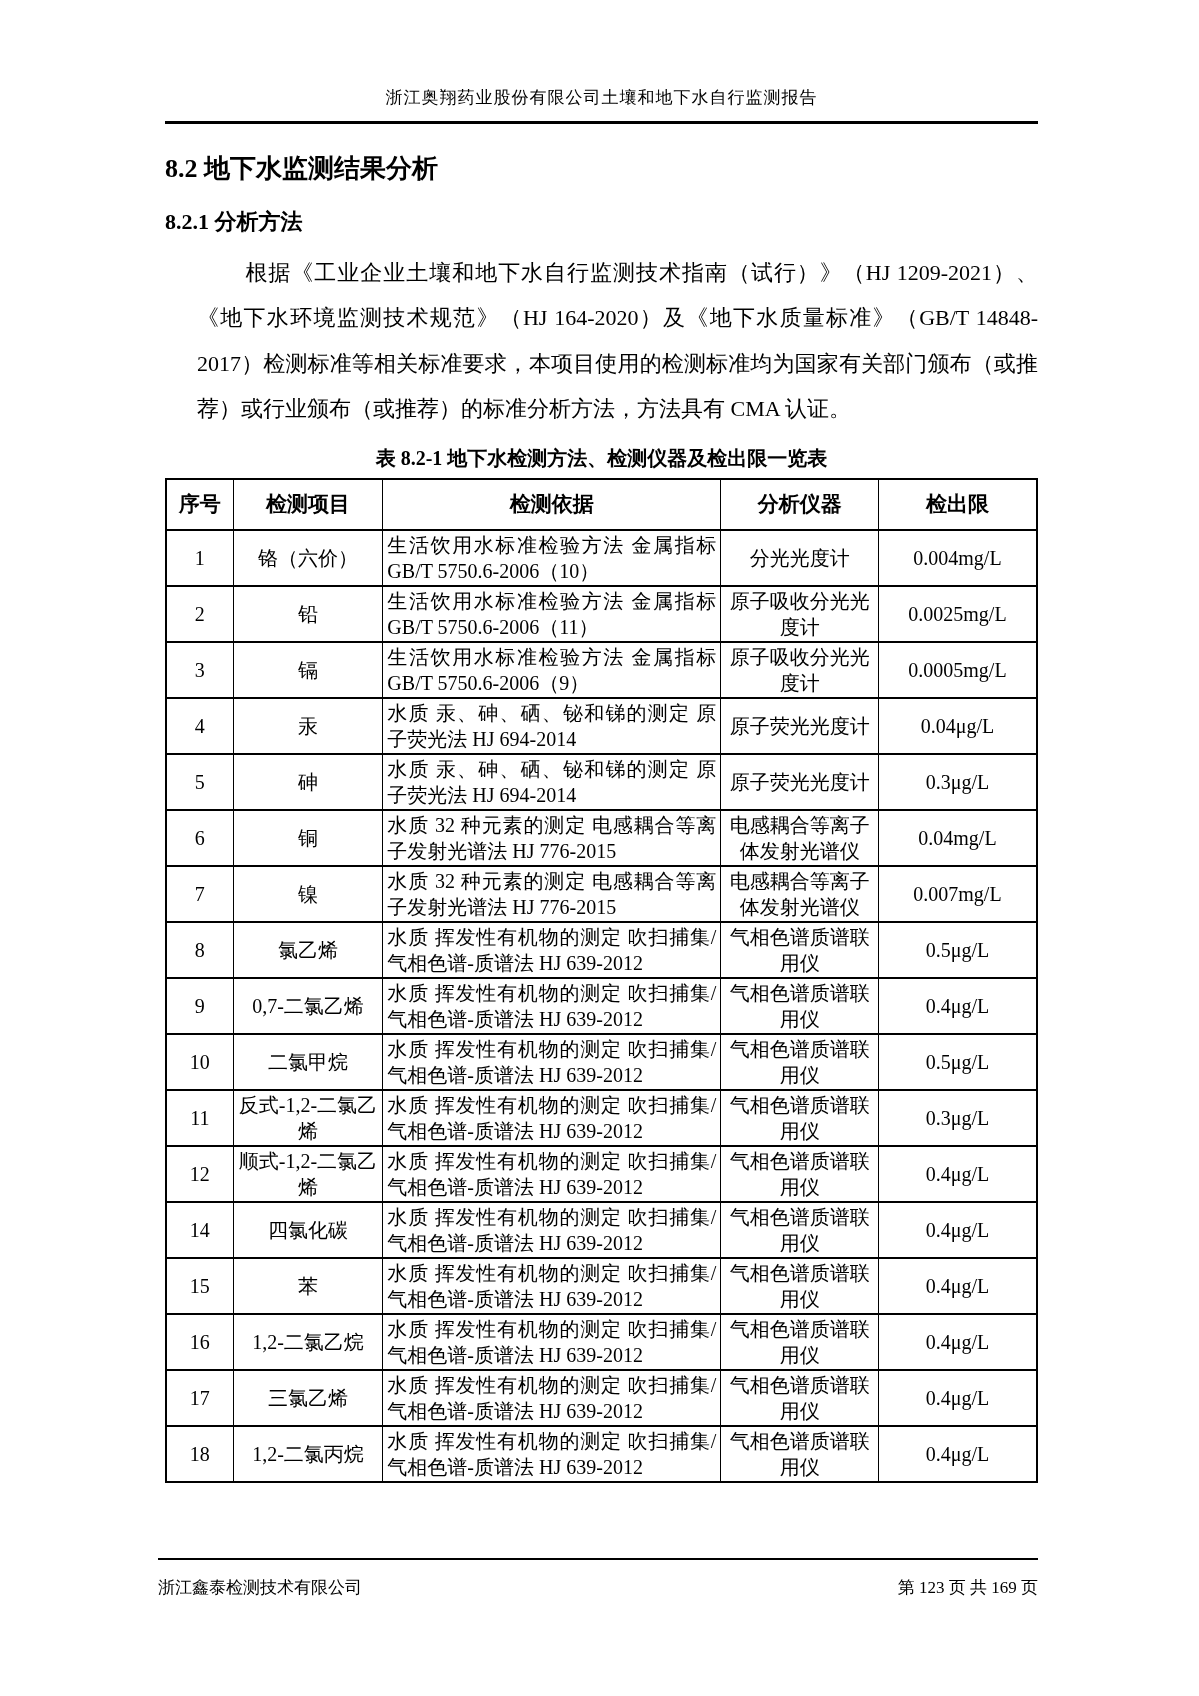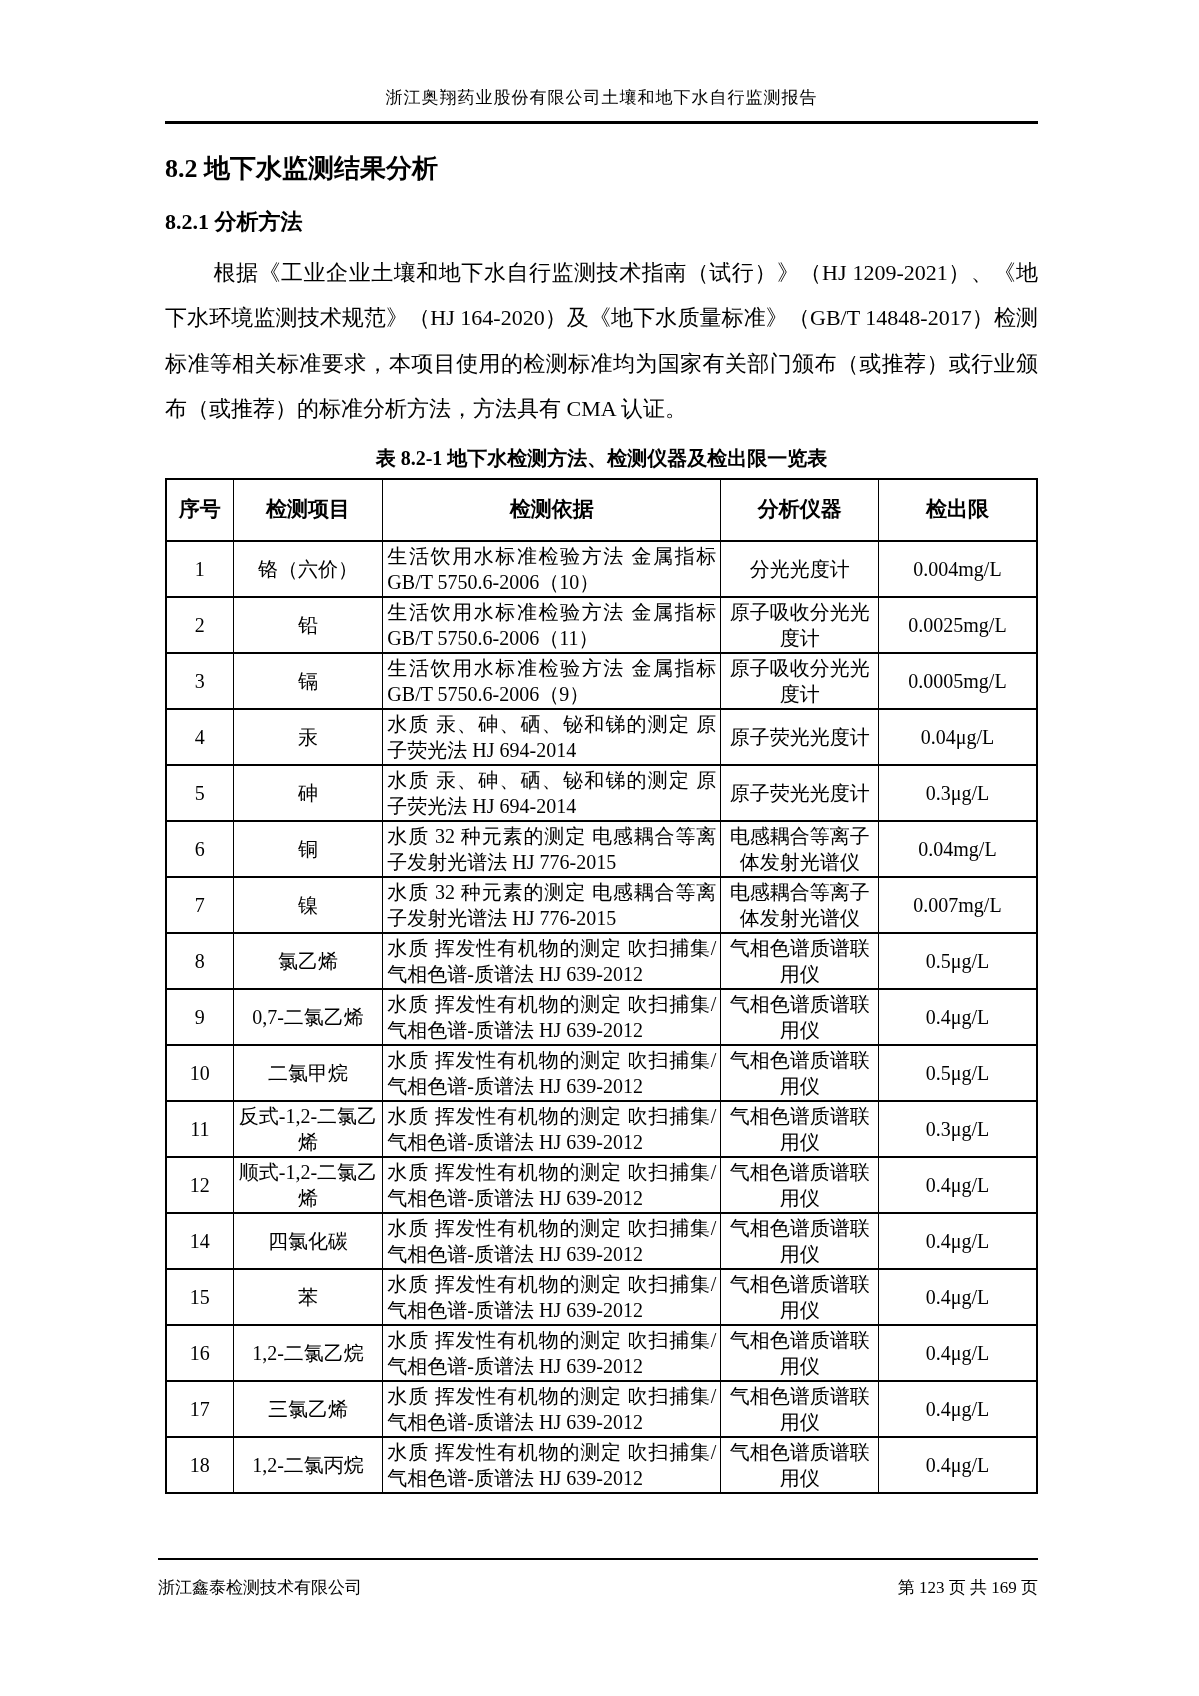--- a/index.html
+++ b/index.html
@@ -33,20 +33,21 @@
     font-size: 22px;
     font-weight: bold;
     line-height: 1.3;
   }
   .body-paragraph {
     margin-top: 14px;
     font-size: 22px;
     line-height: 2.05;
     text-align: justify;
     text-indent: 2.2em;
+    margin-left: 32px;
   }
   .table-title {
     margin-top: 14px;
     font-size: 20px;
     font-weight: bold;
     text-align: center;
   }
   table.methods {
     margin-top: 6px;
     width: 100%;
@@ -60,21 +61,21 @@
     border-bottom-width: 2px;
     font-size: 20px;
     line-height: 1.3;
     vertical-align: middle;
     text-align: center;
     padding: 1px 5px;
     font-weight: normal;
     overflow: hidden;
   }
   table.methods th {
-    height: 62px;
+    height: 51px;
     font-weight: bold;
     font-size: 21px;
   }
   table.methods td { height: 56px; }
   table.methods td.col-2 {
     text-align: justify;
     padding: 1px 4px;
     margin-left: 28px;
   }
   .page-footer {

